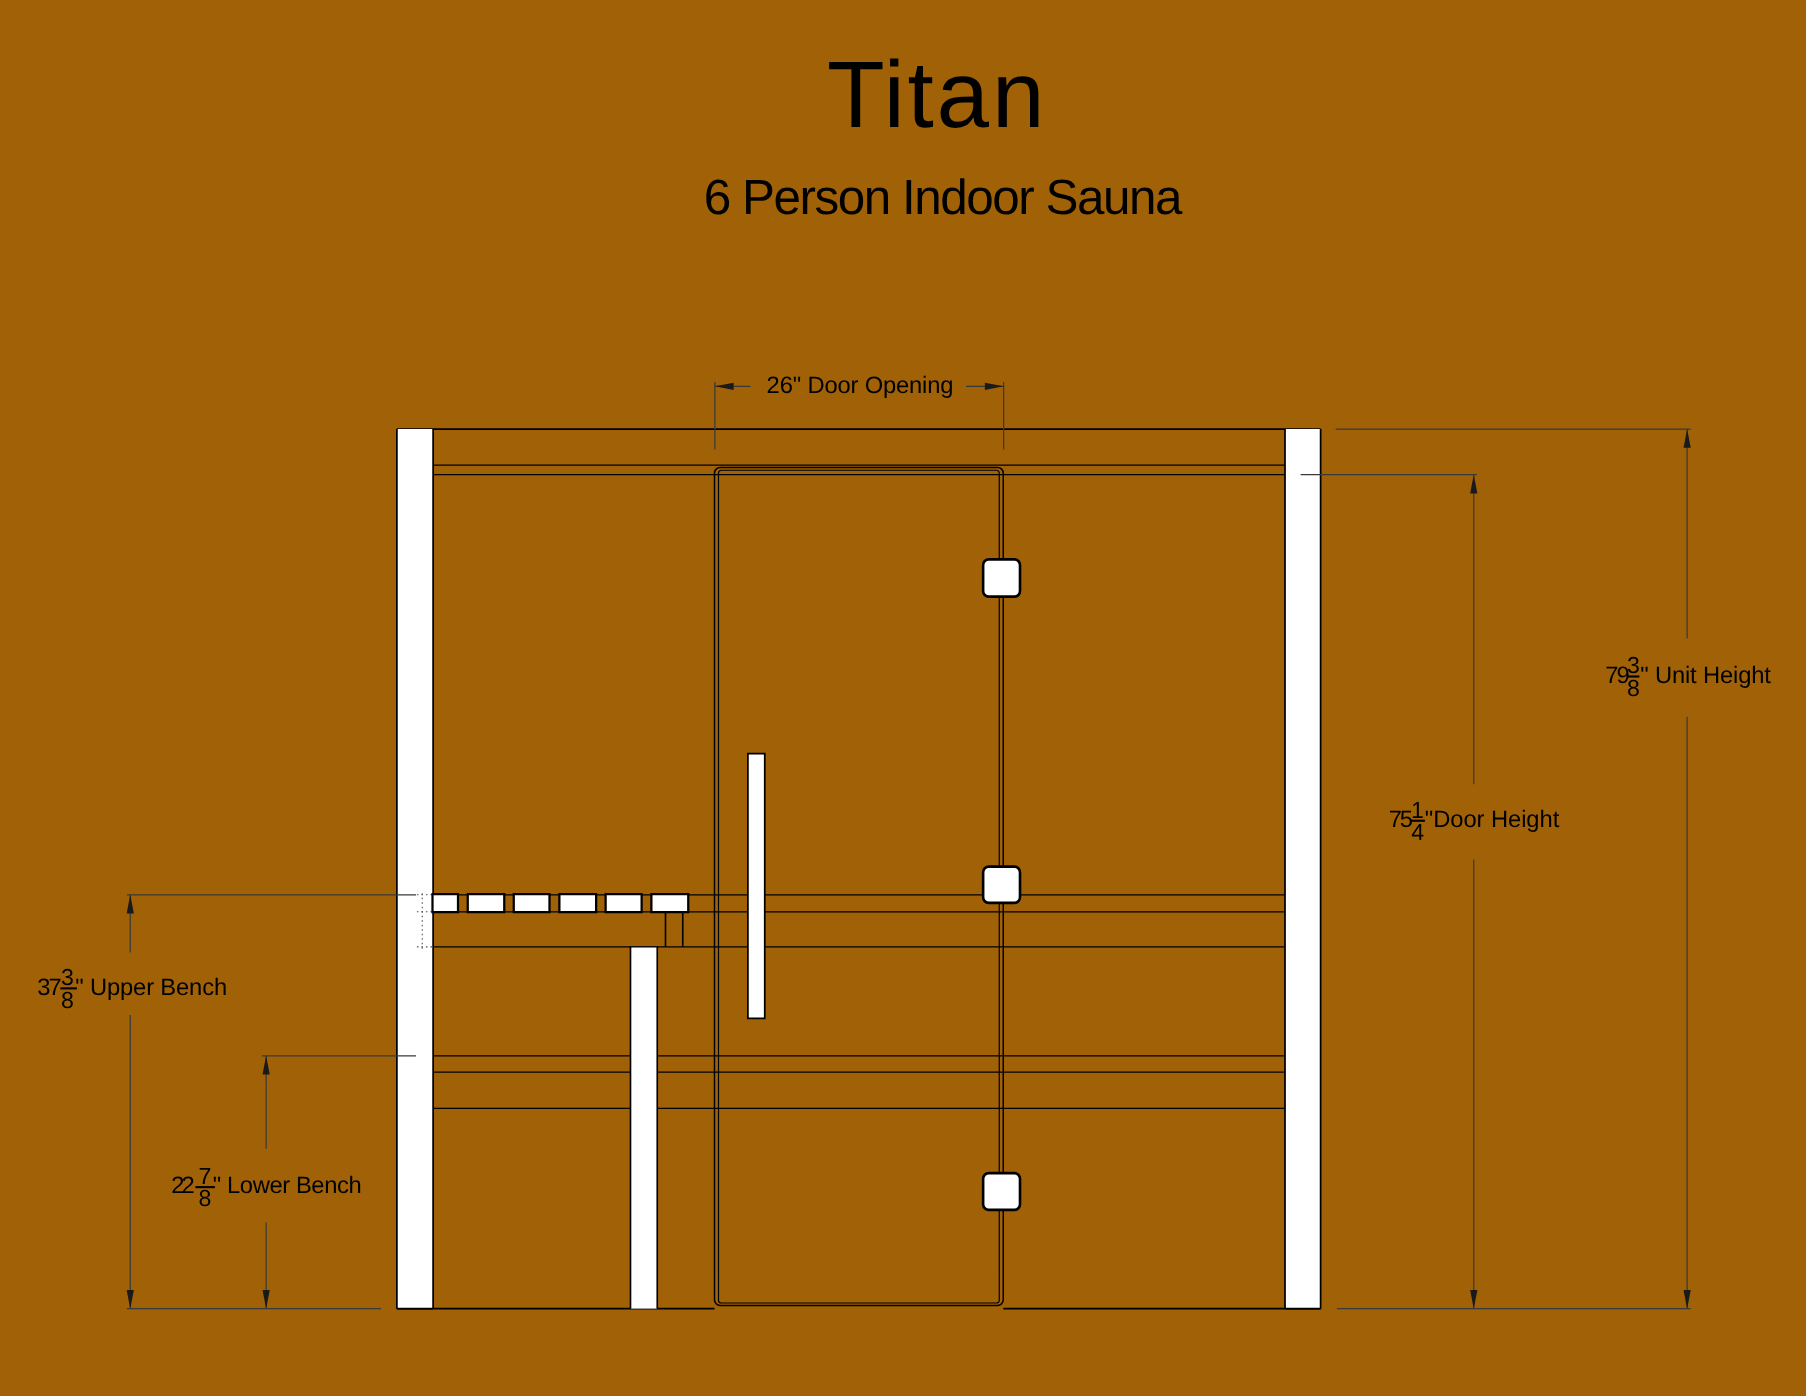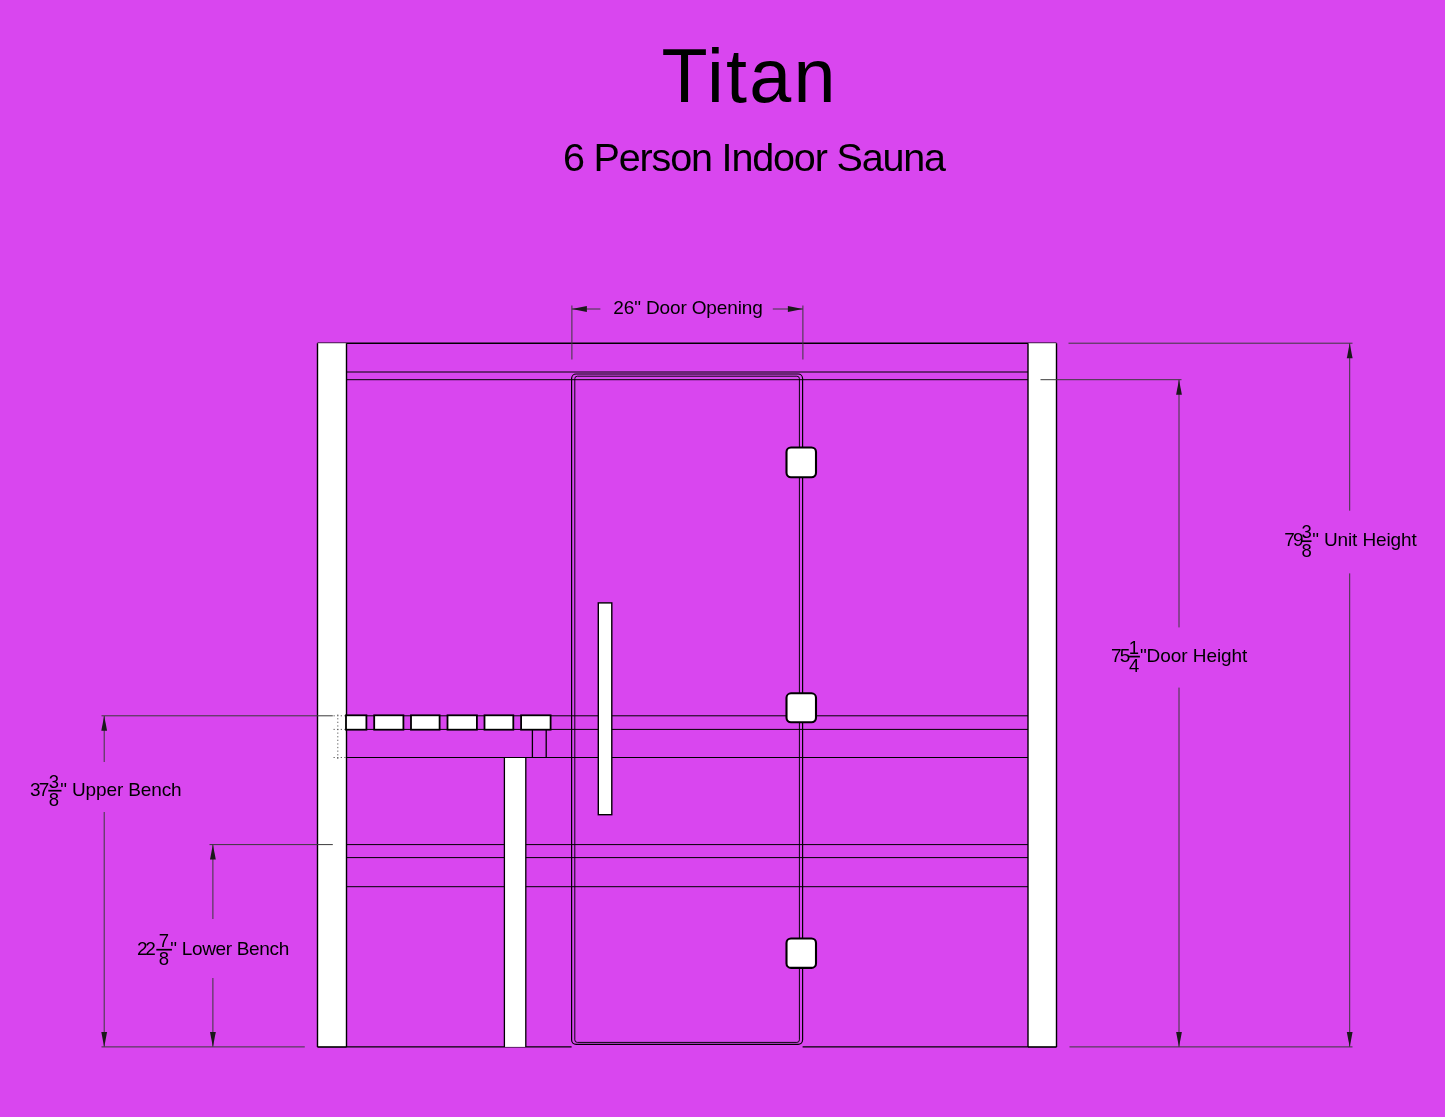--- a/index.html
+++ b/index.html
@@ -1,17 +1,17 @@
 <!DOCTYPE html>
 <html><head>
 <meta charset="utf-8">
 <title>Titan 6 Person Indoor Sauna</title>
 <style>
   html,body { margin:0; padding:0; background:#fff; }
-  #page { position:relative; width:1445px; height:1117px; background:#d946ef; overflow:hidden; }
+  #page { position:relative; width:1445px; height:1117px; background:#a16207; overflow:hidden; }
   svg { position:absolute; left:0; top:0; }
 </style>
 </head>
 <body>
 
 <div id="page">
 <svg width="1445" height="1117" viewBox="0 0 1445 1117">
 
 <text x="661.5" y="101.5" font-size="75.5" font-family="Liberation Sans, sans-serif" fill="#000" textLength="174">Titan</text>
 

